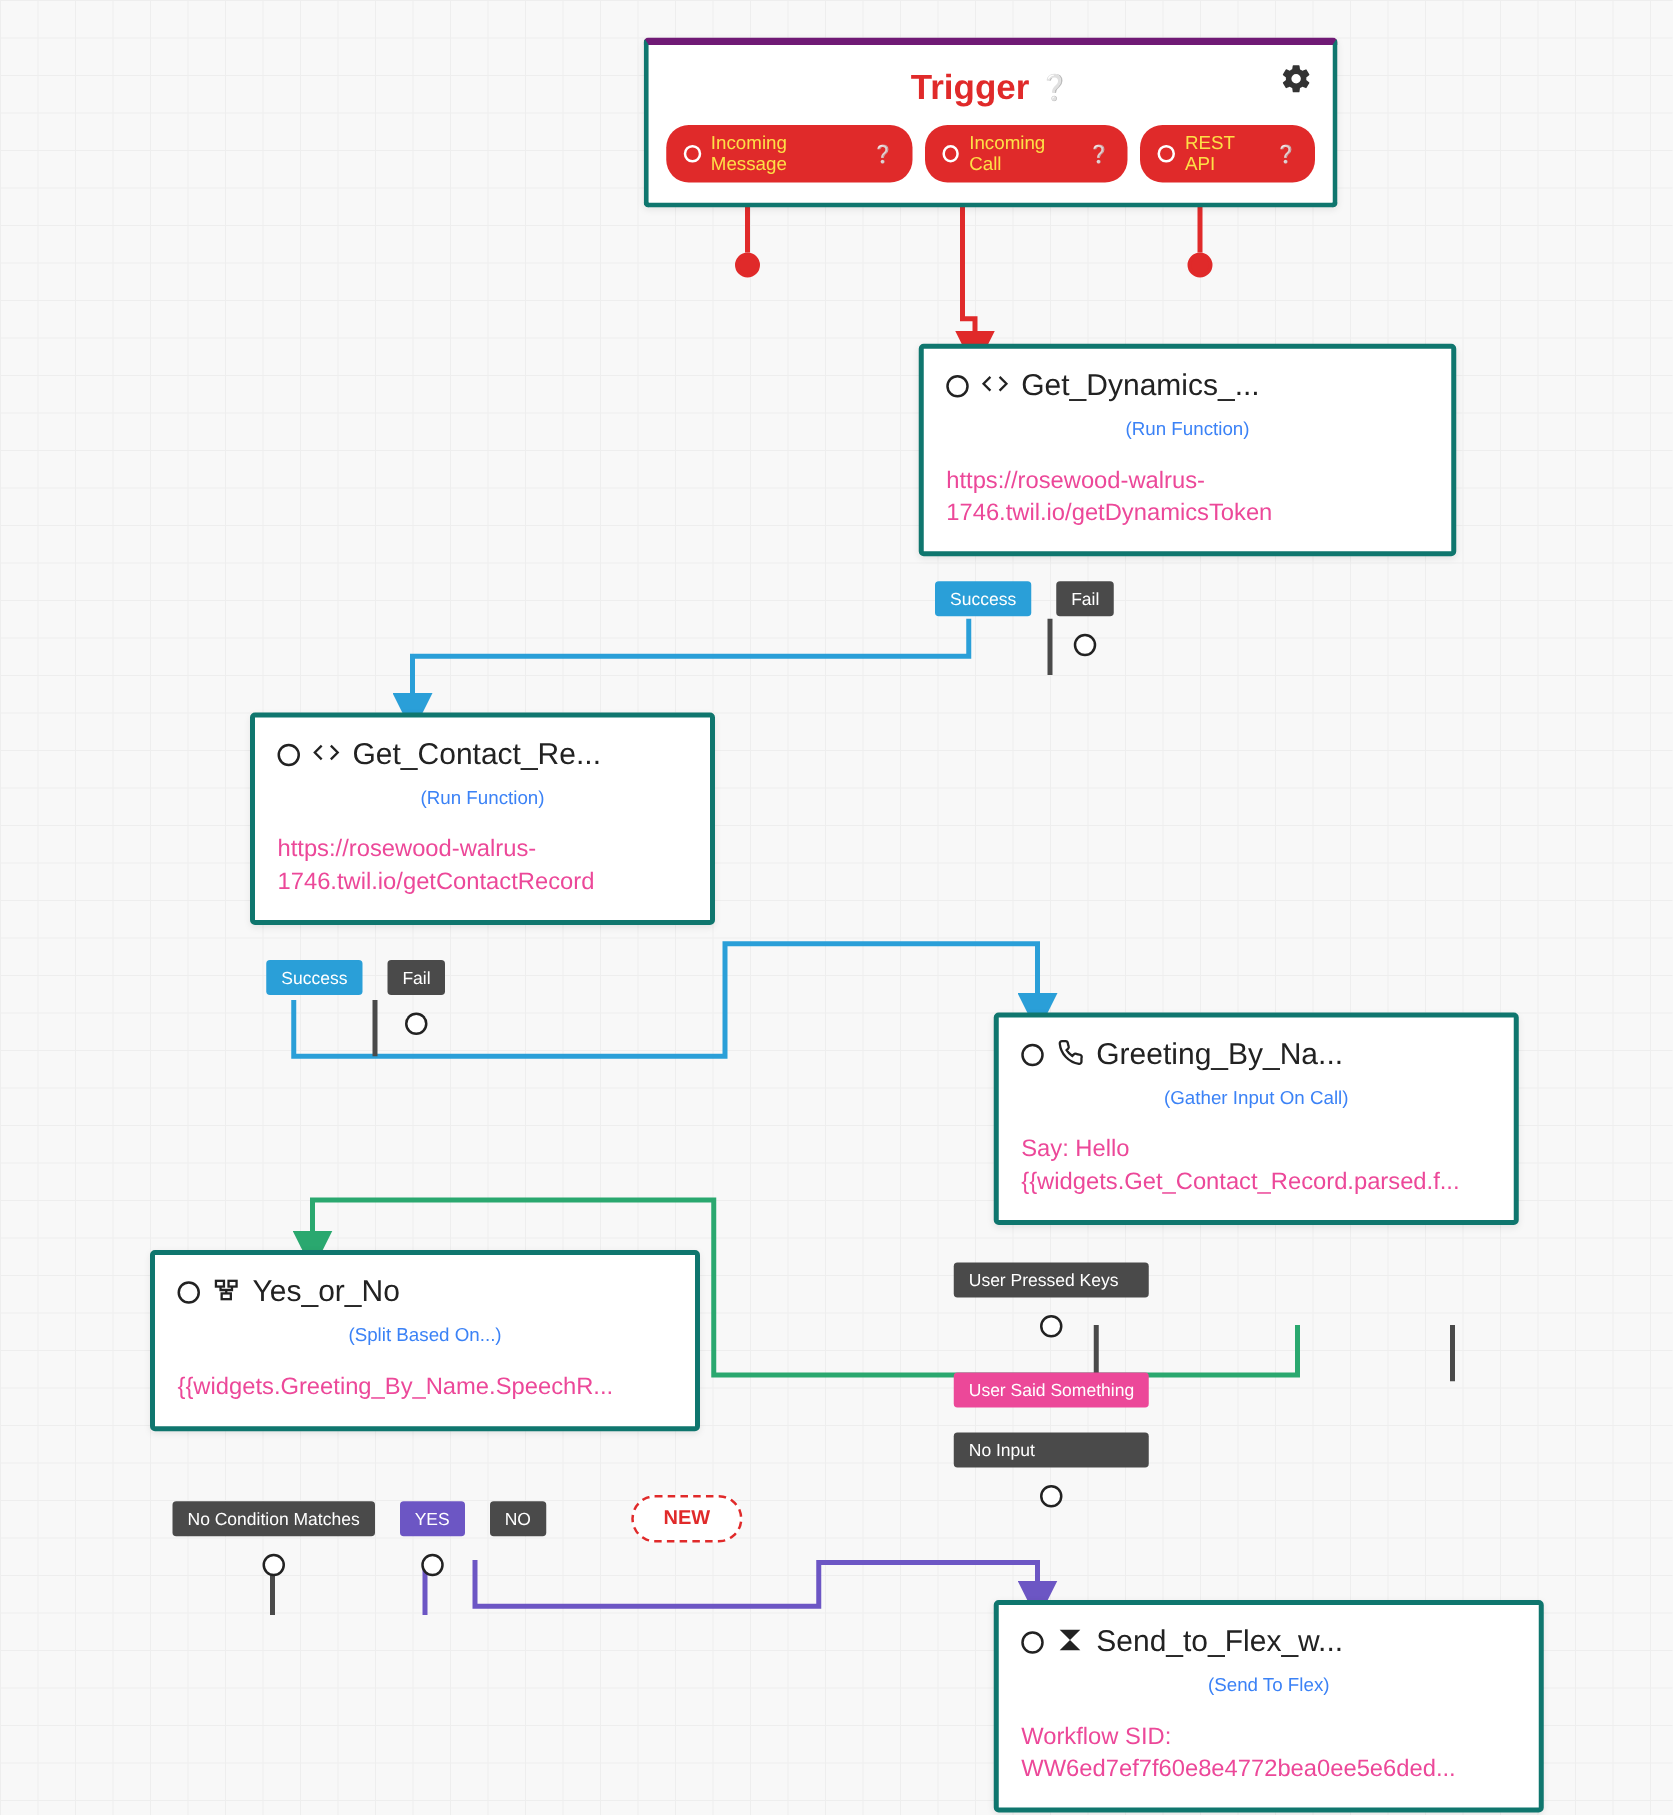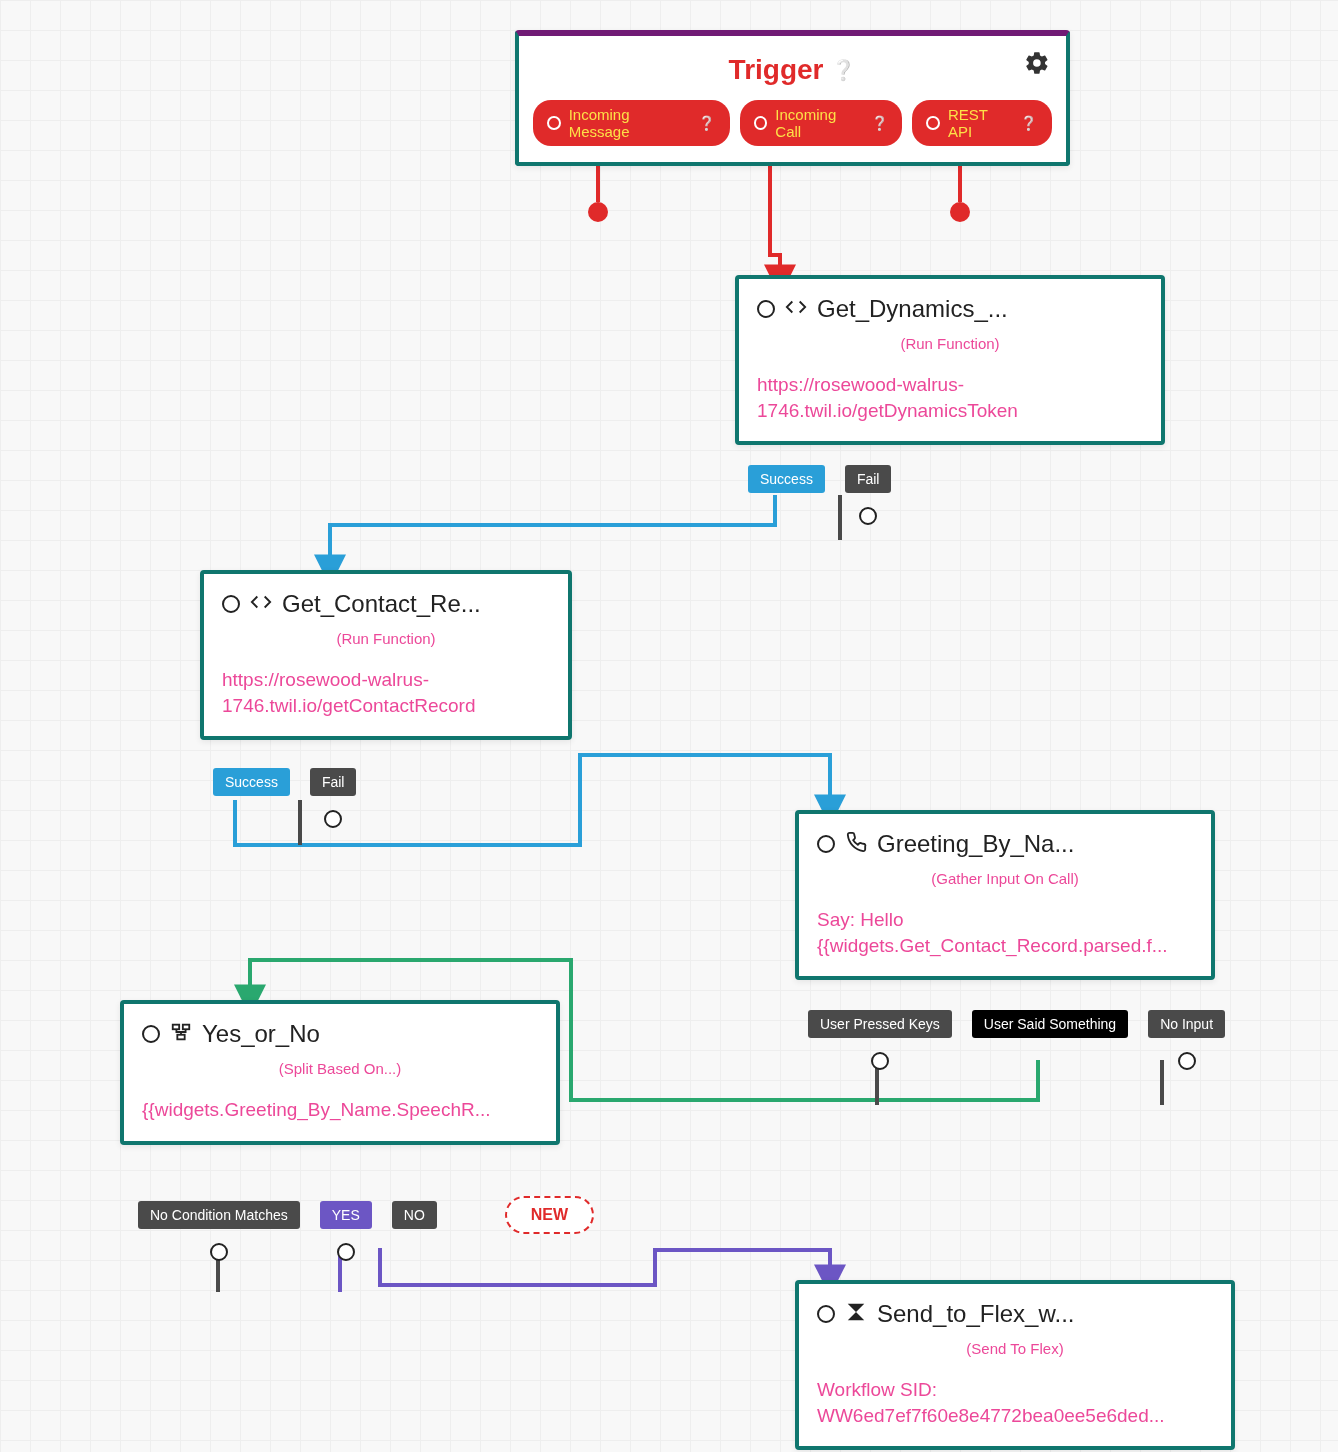--- a/index.html
+++ b/index.html
@@ -37,31 +37,31 @@
     font-size:15px; gap:8px;
   }
   .pill .ring { width:14px; height:14px; border:2px solid #fff; border-radius:50%; display:inline-block; }
   .pill .q { font-size:14px; opacity:0.9; }
 
   .widget { }
   .widget-header { display:flex; align-items:center; gap:10px; padding: 16px 18px 6px; }
   .widget-dot { width:18px; height:18px; border-radius:50%; border:2px solid #222; background:#fff; display:inline-block; }
   .widget-icon { color:#222; }
   .widget-title { font-size:24px; color:#222; font-weight:500; white-space:nowrap; overflow:hidden; text-overflow:ellipsis; flex:1; }
-  .widget-sub { text-align:center; color:#ec4899; font-size:15px; padding: 6px 0 12px; }
+  .widget-sub { text-align:center; color:#3b82f6; font-size:15px; padding: 6px 0 12px; }
   .widget-body { padding: 8px 18px 18px; font-size:19px; color:#ec4899; line-height:1.35; word-break:break-word; }
 
   .tag-row { display:flex; flex-wrap:wrap; gap:20px; padding: 0 0 0 8px; position:relative; top:-1px; }
   .tag {
     display:inline-block; padding:6px 12px; color:#fff; font-size:14px;
     border-radius:3px; position:relative;
   }
   .tag.gray { background:#4a4a4a; }
   .tag.blue { background:#2a9fd8; }
-  .tag.green { background:#000000; }
+  .tag.green { background:#ec4899;margin-top:40px; }
   .tag.purple { background:#6c56c4; }
   .tag.red-outline {
     background:#fff; color:#e02a2a; border:2px dashed #e02a2a;
     border-radius:20px; padding:8px 24px; font-weight:600; font-size:16px;
   }
   .tag-dot {
     width:18px; height:18px; border-radius:50%; border:2px solid #222; background:#fff;
     position:absolute; left:50%; transform:translateX(-50%); top: 100%; margin-top:14px;
   }
   .endpoint-dot {
@@ -188,21 +188,21 @@
   <div class="widget-header">
     <span class="widget-dot"></span>
     <span class="widget-icon"><svg width="22" height="22" viewBox="0 0 24 24" fill="none" stroke="#222" stroke-width="2">
             <path d="M22 16.92v3a2 2 0 0 1-2.18 2A19.8 19.8 0 0 1 3.08 4.18 2 2 0 0 1 5.08 2h3a2 2 0 0 1 2 1.72c.13.96.37 1.9.72 2.8a2 2 0 0 1-.45 2.11L9 10a16 16 0 0 0 5 5l1.37-1.35a2 2 0 0 1 2.11-.45c.9.35 1.84.59 2.8.72A2 2 0 0 1 22 16.92Z"></path>
           </svg></span>
     <span class="widget-title">Greeting_By_Na...</span>
   </div>
   <div class="widget-sub">(Gather Input On Call)</div>
   <div class="widget-body">Say: Hello {{widgets.Get_Contact_Record.parsed.f...</div>
 </div>
-<div class="tag-row" style="position:absolute; left:800px; top:1010px;">
+<div class="tag-row" style="position:absolute; left:755px; top:1010px;flex-direction:column;">
   <span class="tag gray"><span>User Pressed Keys</span><span class="tag-dot"></span></span>
   <span class="tag green"><span>User Said Something</span></span>
   <span class="tag gray"><span>No Input</span><span class="tag-dot"></span></span>
 </div>
 
 <div class="node widget" style="left:120px; top:1000px; width:440px;">
   <div class="widget-header">
     <span class="widget-dot"></span>
     <span class="widget-icon"><svg width="22" height="22" viewBox="0 0 24 24" fill="none" stroke="#222" stroke-width="2">
             <rect x="3" y="4" width="7" height="5"></rect>

